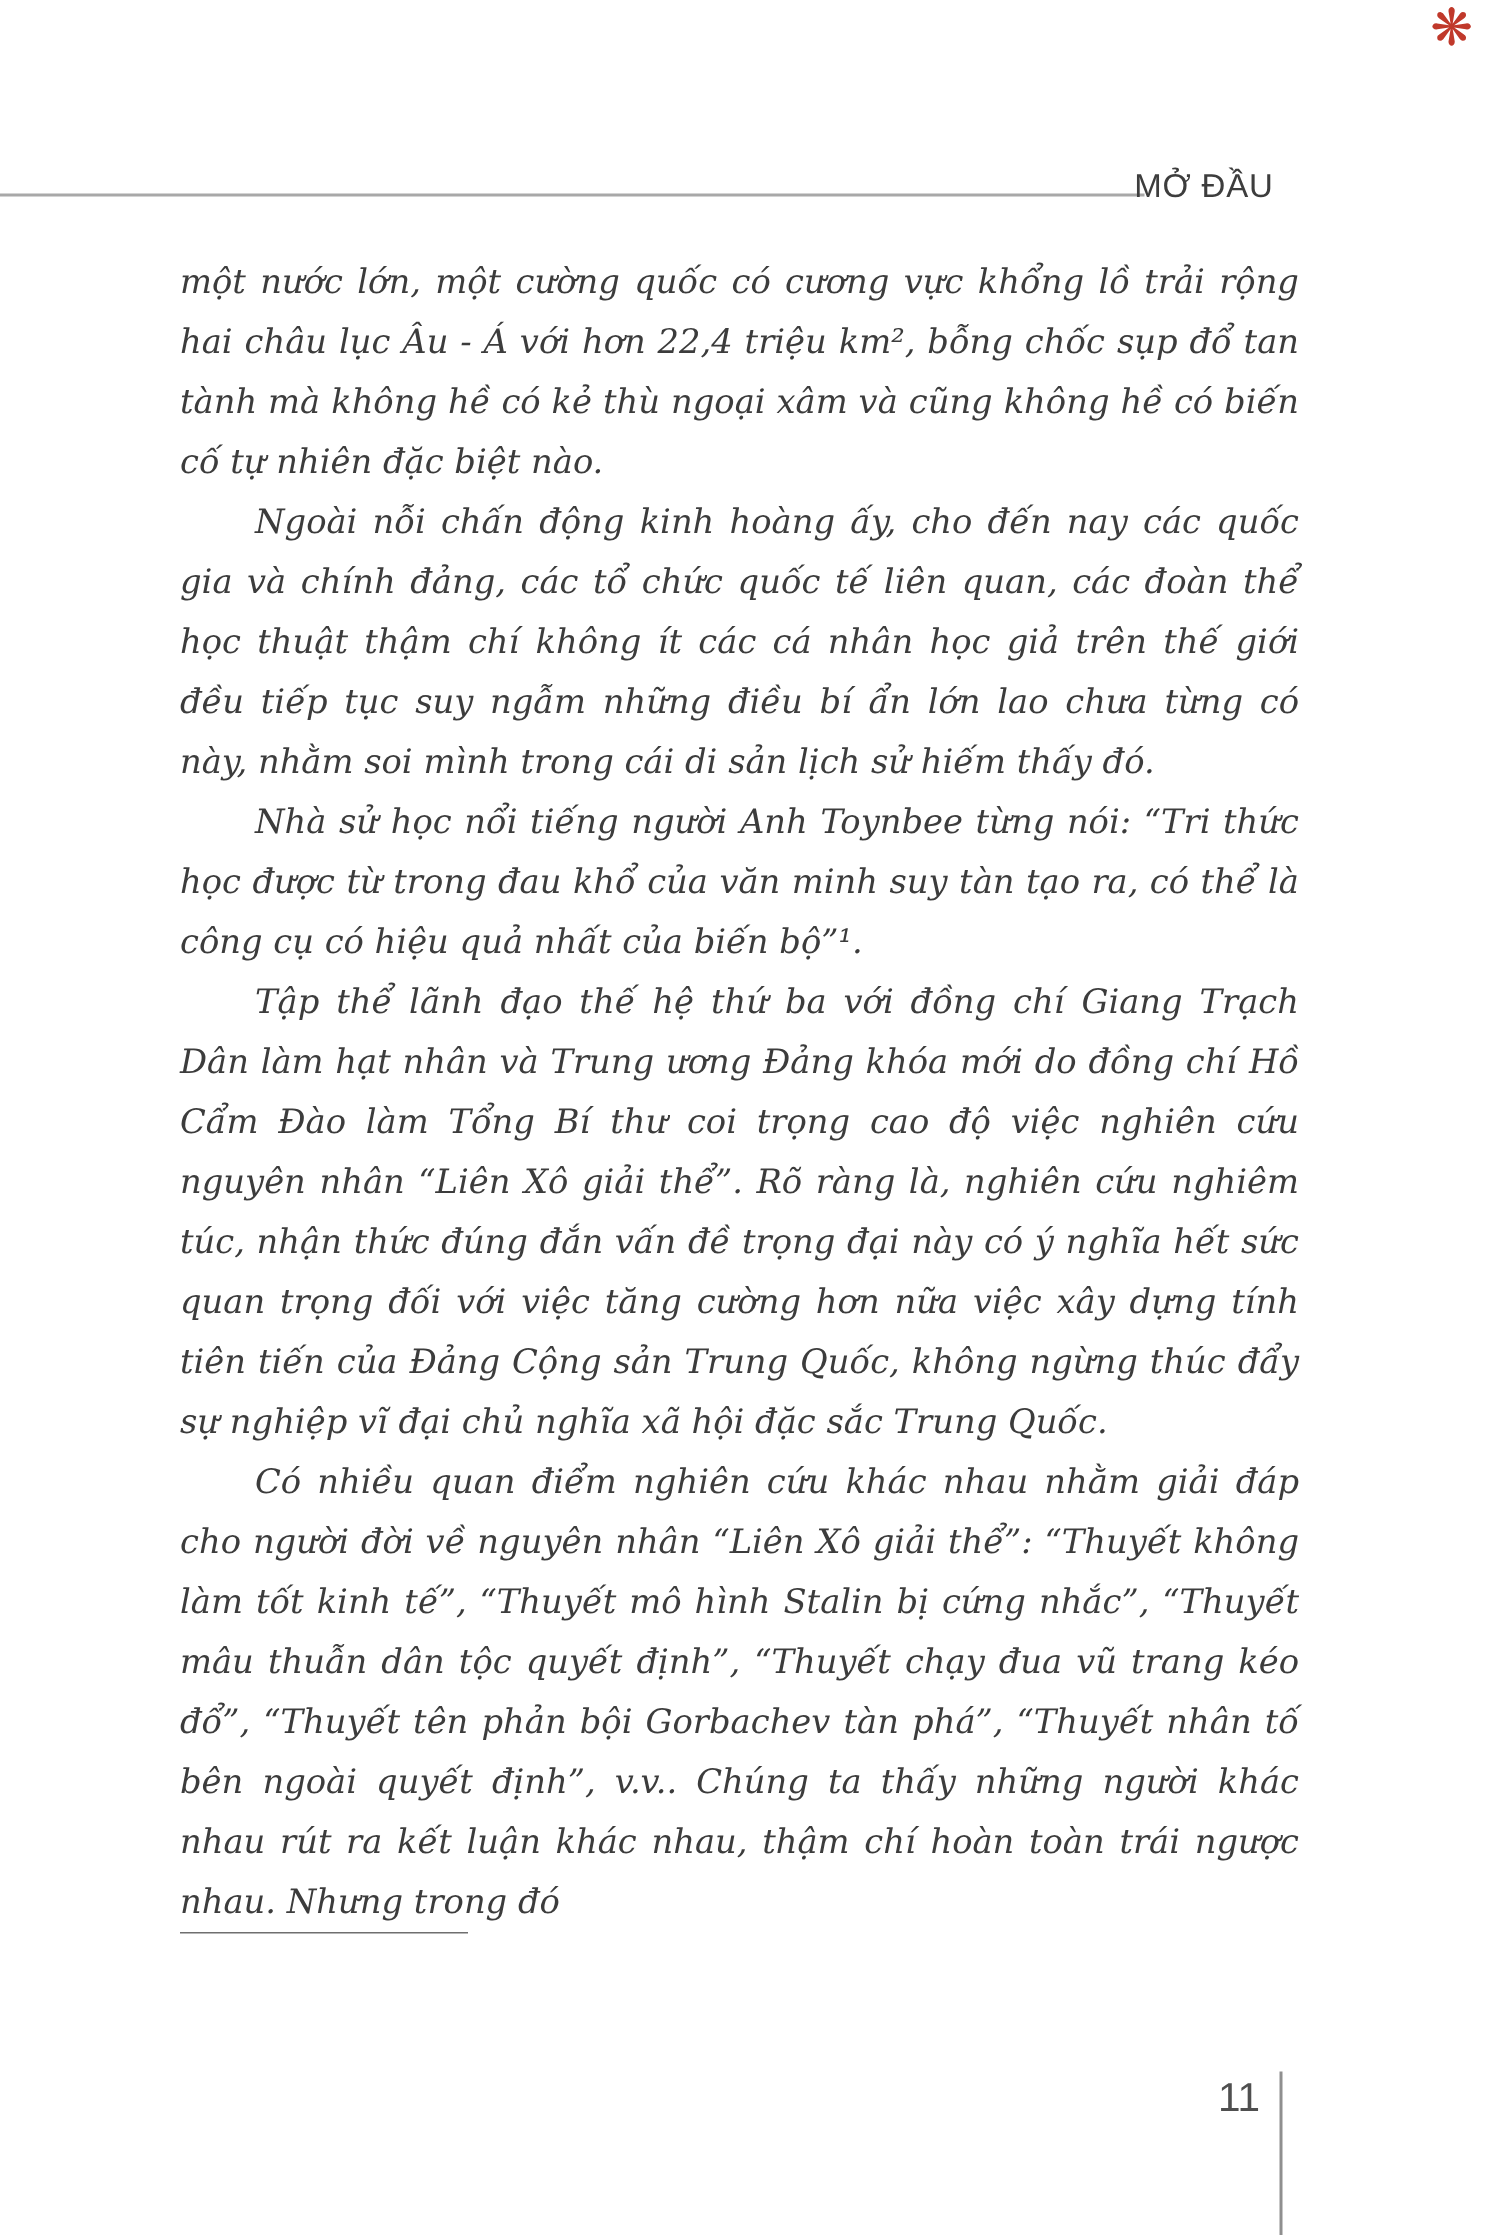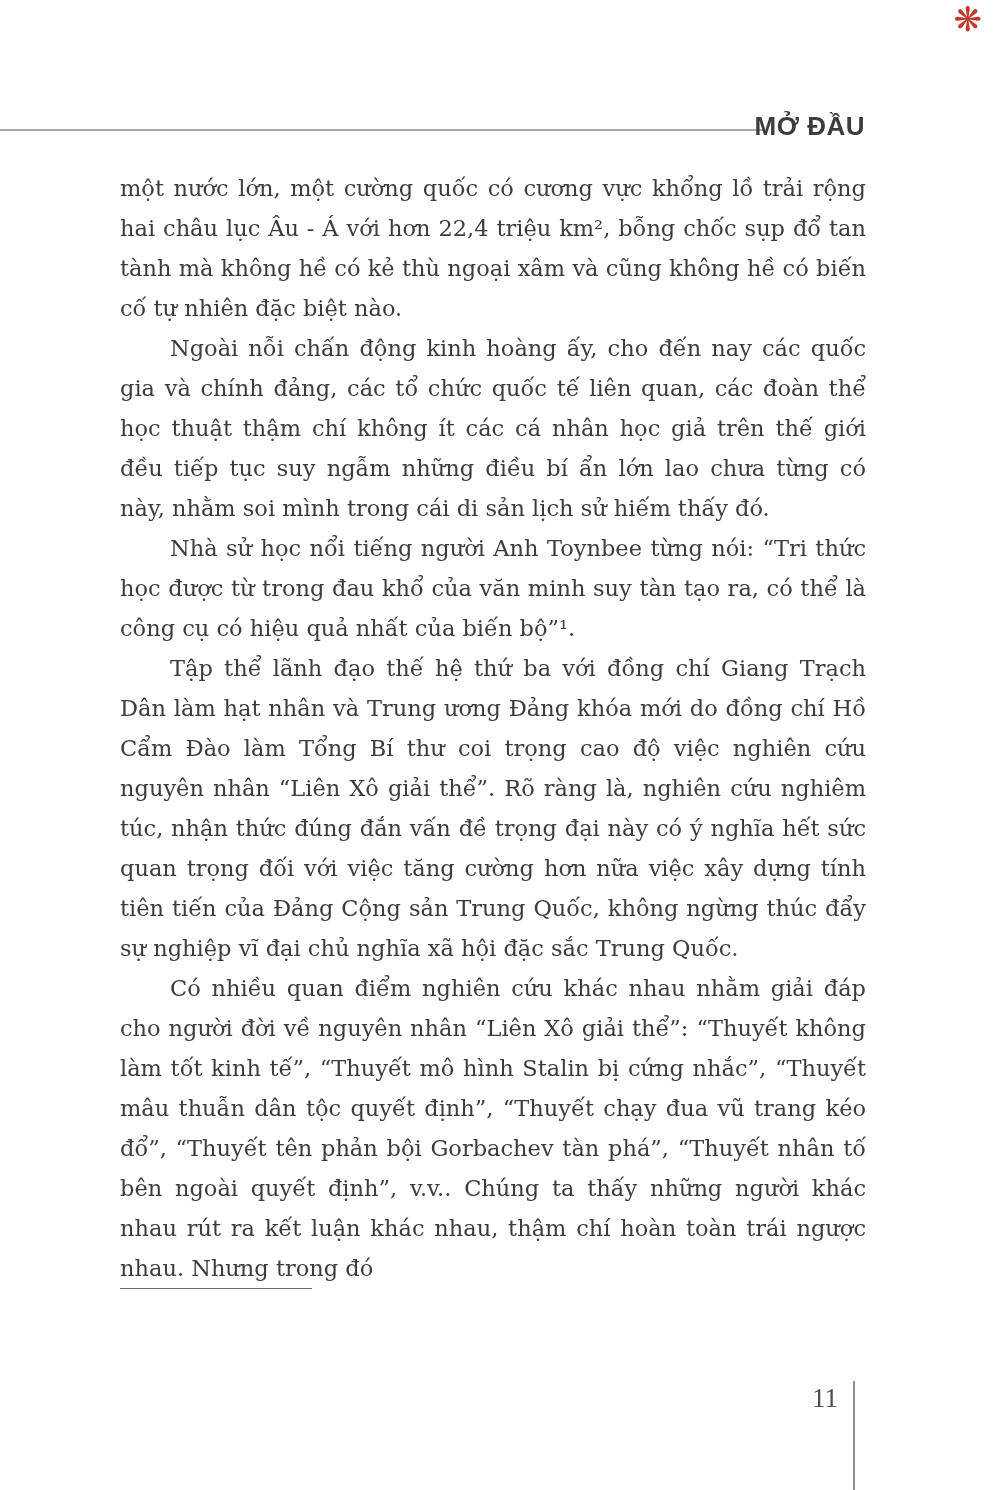--- a/index.html
+++ b/index.html
@@ -27,32 +27,33 @@
     position: absolute;
     top: 129px;
     left: 0;
     width: 763px;
     height: 2px;
     background: #a8a8a8;
   }
   .running-head {
     position: absolute;
     top: 111px;
-    right: 135px;
+    right: 151px;
     font-family: "Liberation Sans", "DejaVu Sans", sans-serif;
-    font-size: 26px;
-    font-weight: 700;
+    font-size: 22px;
+    font-weight: 400;
     letter-spacing: 0.5px;
     color: #3d3d3d;
   }
   .body-text {
     position: absolute;
     top: 168px;
     left: 120px;
     width: 746px;
+    font-style: italic;
     font-size: 22.5px;
     line-height: 40px;
     text-align: justify;
   }
   .body-text p { margin: 0; text-indent: 50px; }
   .body-text p.first { text-indent: 0; }
   .footnote-rule {
     position: absolute;
     top: 1288px;
     left: 120px;
@@ -70,21 +71,21 @@
     text-align: justify;
     text-indent: 50px;
     color: #343434;
     font-style: normal;
   }
   .footnote .book-title { font-style: italic; }
   .page-number {
     position: absolute;
     top: 1383px;
     left: 812px;
-    font-family: Liberation Serif, serif;
+    font-family: Liberation Sans, sans-serif;
     font-size: 27px;
     color: #4f4f4f;
   }
   .page-number-rule {
     position: absolute;
     top: 1381px;
     left: 853px;
     width: 2px;
     height: 109px;
     background: #8f8f8f;

